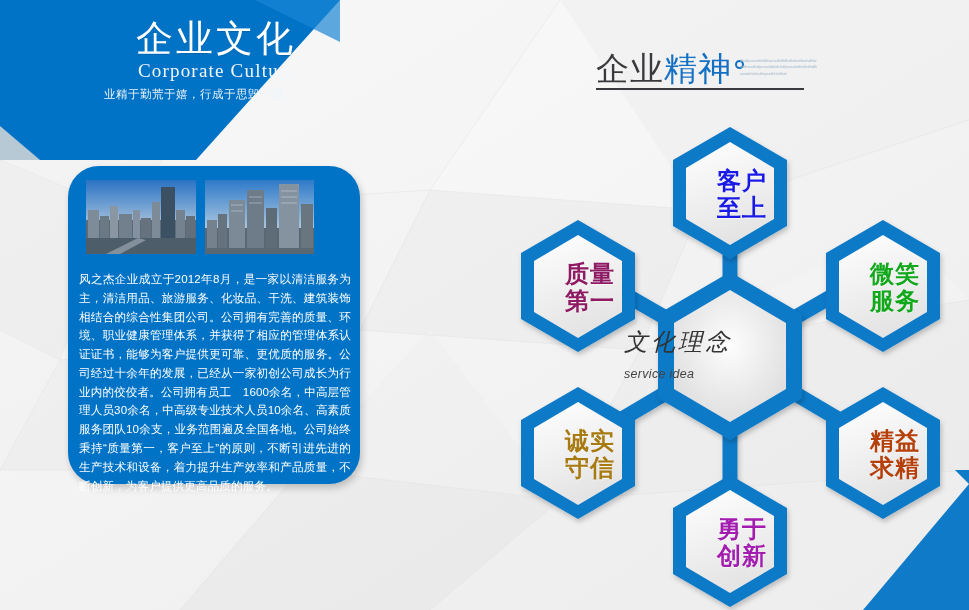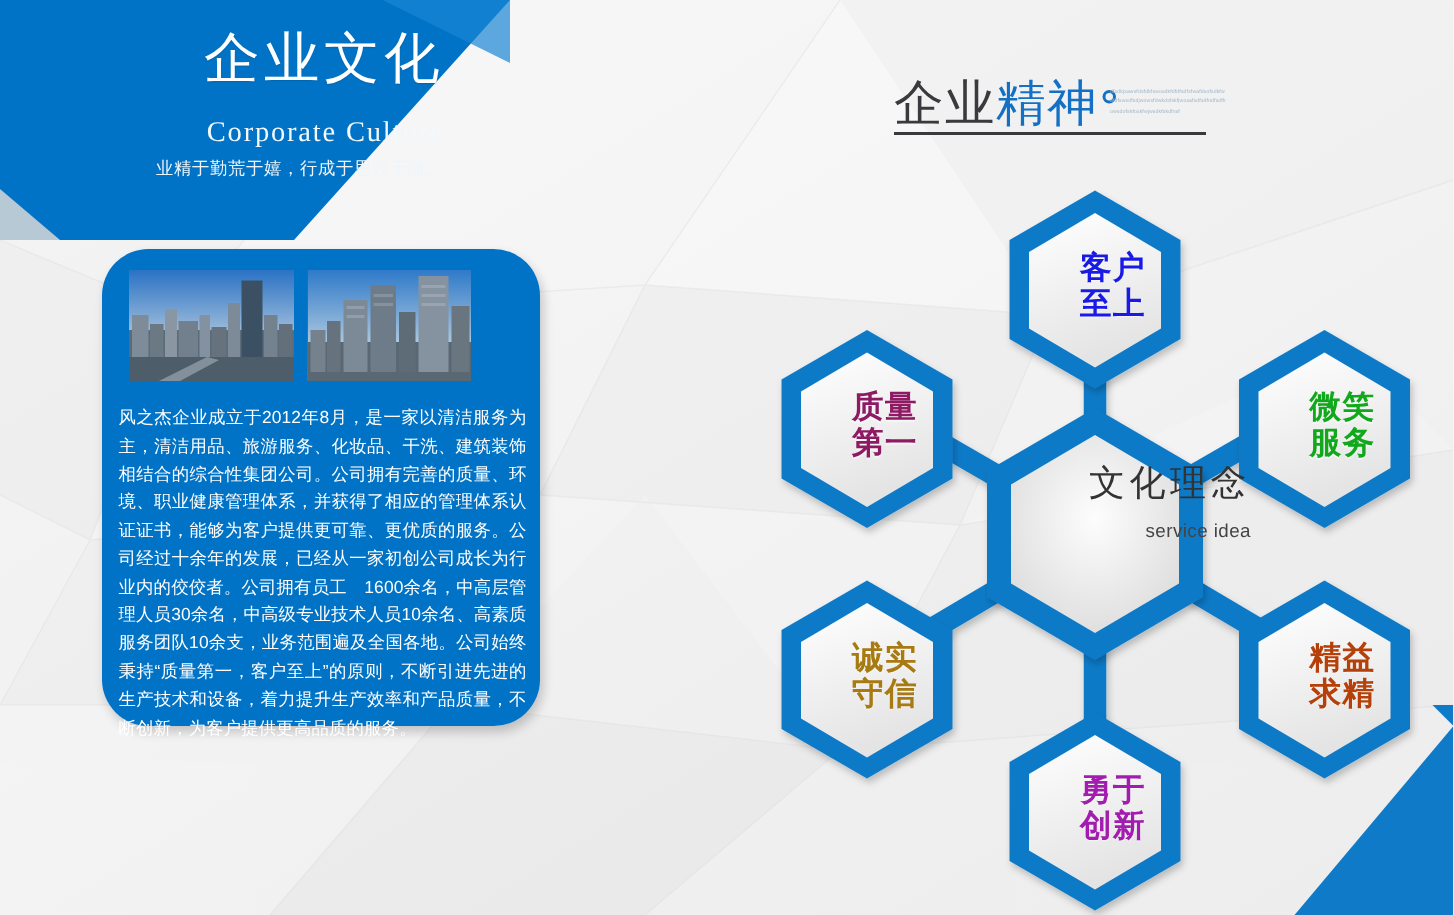--- a/index.html
+++ b/index.html
@@ -34,21 +34,21 @@
     font-size: 37px;
     letter-spacing: 3px;
     line-height: 1.12;
     font-weight: 400;
     text-shadow: 0 1px 1px rgba(0,0,0,.12);
   }
   .banner-en {
     font-family: "Liberation Serif", "DejaVu Serif", serif;
     font-size: 19px;
     letter-spacing: 1.2px;
-    margin-top: 19px;
+    margin-top: 1px;
     color: #f4f8fb;
   }
   .banner-motto {
     font-size: 11.5px;
     letter-spacing: .5px;
     margin-top: 5px;
     color: #eef5fa;
   }
 
   
@@ -121,31 +121,32 @@
 
   
   .hexwrap { position: absolute; left: 490px; top: 110px; width: 479px; height: 500px; z-index: 4; }
   .hexwrap svg { display: block; width: 479px; height: 500px; }
 
   .hexlabels { position: absolute; inset: 0; }
   .hexlabel {
     position: absolute;
     width: 136px;
     text-align: center;
-    font-size: 21px;
+    font-size: 24px;
     font-weight: 700;
     line-height: 1.14;
     letter-spacing: 1px;
     white-space: pre-line;
     text-shadow: 0 1px 1px rgba(255,255,255,.6);
   }
   .center-label {
     position: absolute;
-    left: 134px; top: 196px; width: 210px;
-    text-align: right;
+    left: 134px; top: 216px; width: 210px;
+    text-align: left;
+    font-style: italic;
   }
   .center-cn {
     font-size: 24px; color: #333333; letter-spacing: 3px; font-weight: 400;
   }
   .center-en {
     font-size: 12.5px; color: #444444; margin-top: 9px; letter-spacing: .3px;
   }
 
   
   .corner-wedge { position: absolute; right: 0; bottom: 0; width: 110px; height: 140px; z-index: 3; }

